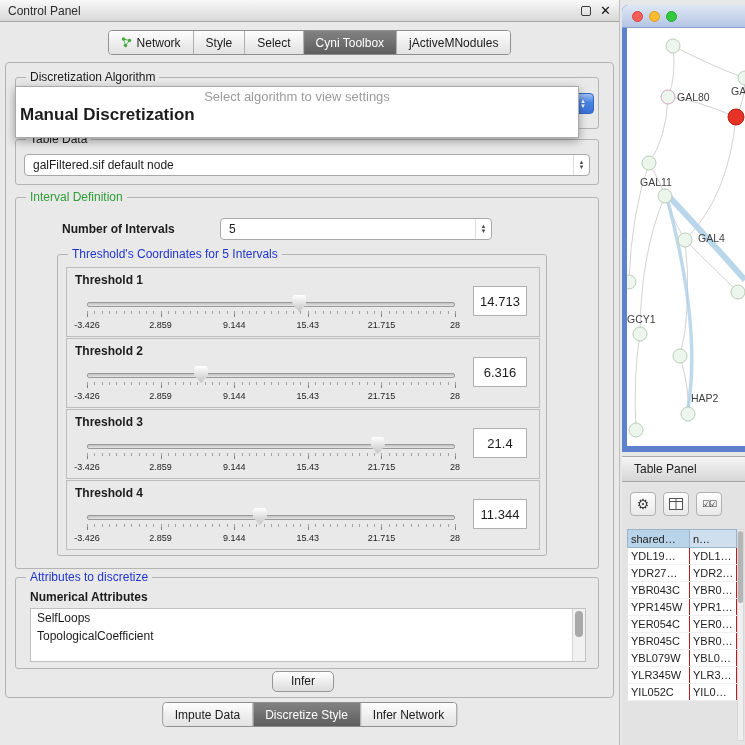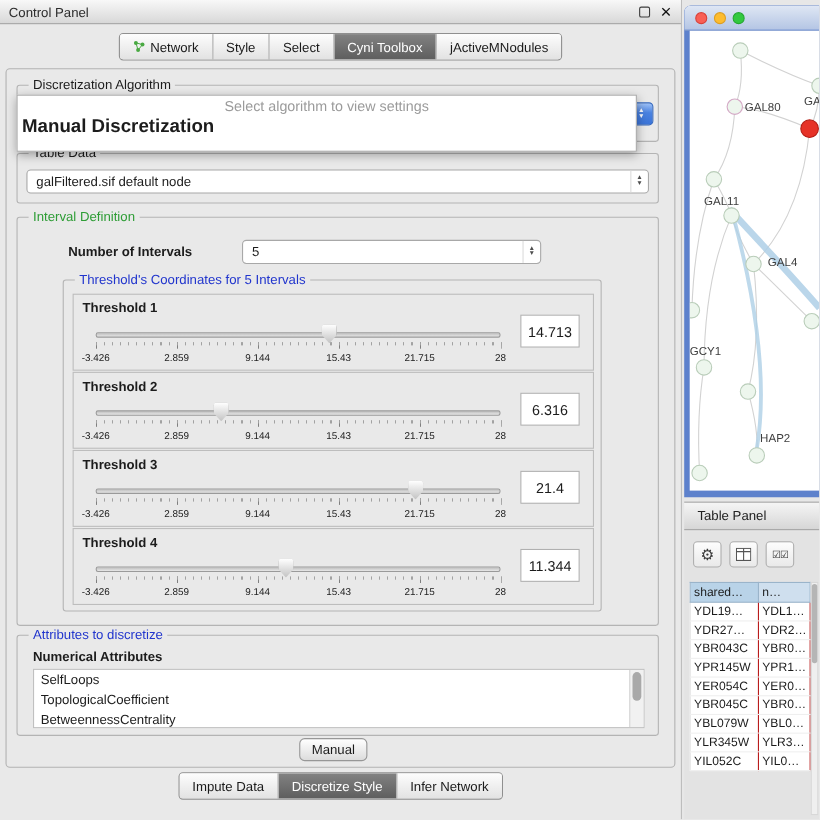--- a/index.html
+++ b/index.html
@@ -255,29 +255,28 @@
         </div>
       </div>
 
       <div class="group" style="left:9px;top:514px;width:584px;height:92px;">
         <span class="gtitle blue">Attributes to discretize</span>
         <div class="attr-subtitle">Numerical Attributes</div>
         <div class="attr-list">
           <div>
               <div class="list-item">SelfLoops</div>
               <div class="list-item">TopologicalCoefficient</div>
-              <div class="list-item">BetweennessCentrality</div>
             </div>
           <div class="attr-scroll">
             <div class="attr-thumb"></div>
           </div>
         </div>
       </div>
 
-      <div class="apply-btn">Manual</div>
+      <div class="apply-btn">Infer</div>
     </div>
 
     <div class="tabbar bottom">
         <div class="tab">
           <span>Impute Data</span>
         </div>
         <div class="tab selected">
           <span>Discretize Style</span>
         </div>
         <div class="tab">

